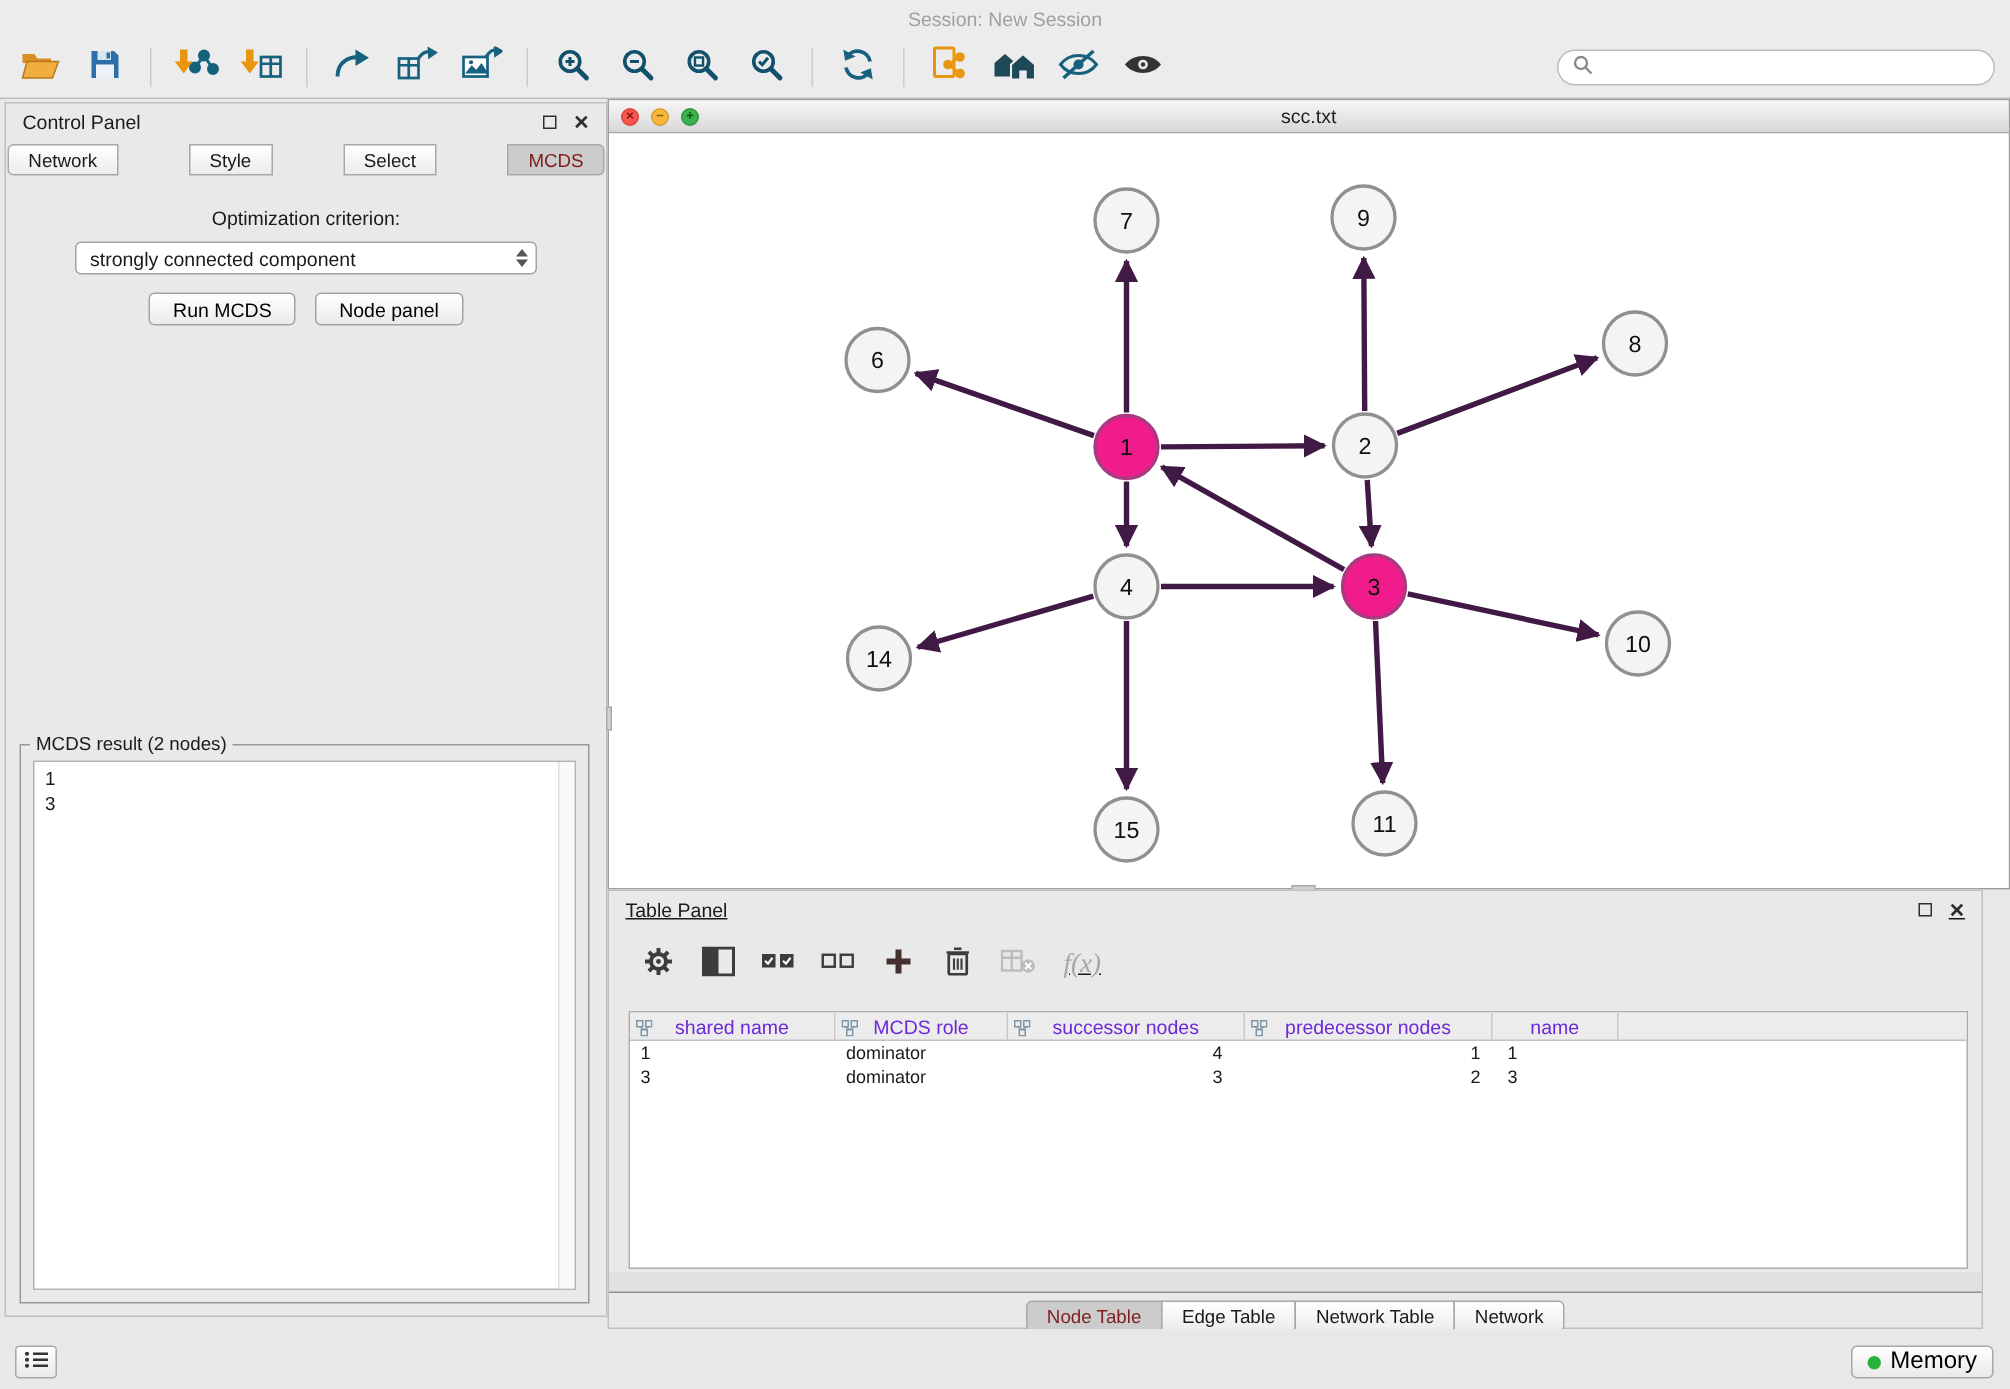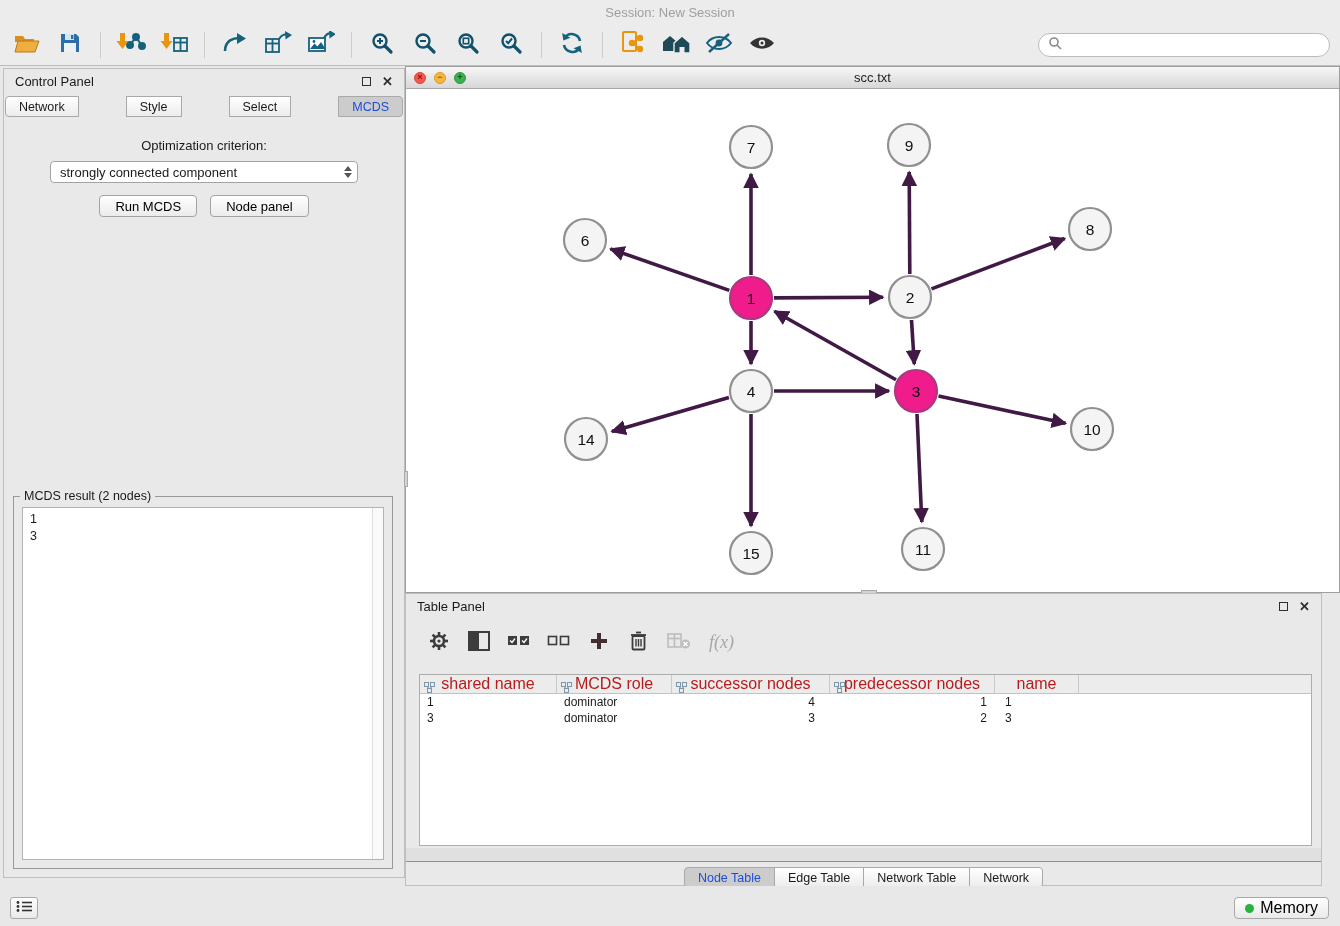--- a/index.html
+++ b/index.html
@@ -20,21 +20,21 @@
   
   .control-panel{position:absolute;left:3px;top:68px;width:402px;height:810px;background:#e9e9e9;border:1px solid #bfbfbf;}
   .panel-header{height:25px;display:flex;align-items:center;padding:0 11px;font-size:13px;}
   .win-controls{margin-left:auto;display:flex;gap:11px;align-items:center;}
   .float-icon{width:9px;height:9px;border:1.5px solid #2e2e2e;display:inline-block;}
   .close-x{font-size:13px;font-weight:bold;color:#2e2e2e;line-height:10px;}
   .cp-tabs{display:flex;justify-content:center;margin-top:2px;gap:48px;}
   .seg-tab{height:21px;padding:0 13px;background:linear-gradient(#ffffff,#ececec);border:1px solid #a9a9a9;font-size:12.5px;display:flex;align-items:center;margin-left:-1px;color:#1a1a1a;}
   .seg-tab:first-child{border-radius:4px 0 0 4px;margin-left:0;}
   .seg-tab:last-child{border-radius:0 4px 4px 0;}
-  .seg-tab.selected{background:#cccccc;color:#1d4ed8;}
+  .seg-tab.selected{background:#cccccc;color:#7f1d1d;}
   .cp-label{text-align:center;margin-top:21px;font-size:13px;}
   .cp-select{margin:8px auto 0;width:308px;height:22px;border:1px solid #a3a3a3;border-radius:4px;background:#fff;display:flex;align-items:center;padding:0 5px 0 9px;font-size:13px;}
   .stepper{margin-left:auto;display:flex;flex-direction:column;gap:2px;align-items:center;}
   .stepper .up{width:0;height:0;border-left:4px solid transparent;border-right:4px solid transparent;border-bottom:5px solid #555;}
   .stepper .down{width:0;height:0;border-left:4px solid transparent;border-right:4px solid transparent;border-top:5px solid #555;}
   .cp-buttons{display:flex;justify-content:center;gap:13px;margin-top:12px;}
   .btn{height:22px;padding:0 15px;border:1px solid #a3a3a3;border-radius:4px;background:linear-gradient(#ffffff,#ebebeb);font-size:13px;display:flex;align-items:center;}
   .result-box{position:absolute;left:9px;right:11px;top:427px;bottom:8px;border:1px solid #999999;}
   .result-legend{position:absolute;top:-8px;left:6px;background:#e9e9e9;padding:0 4px;font-size:12.5px;}
   .result-list{position:absolute;left:8px;right:8px;top:10px;bottom:8px;background:#fff;border:1px solid #b3b3b3;padding:3px 0 3px 7px;font-size:12.5px;line-height:17px;overflow:hidden;}
@@ -48,26 +48,26 @@
   .light.red{background:#f9564d;border:1px solid #d8453d;color:#7e130c;}
   .light.yellow{background:#f6b73c;border:1px solid #d89c2b;color:#8a5d09;}
   .light.green{background:#3cb24e;border:1px solid #2f9440;color:#0d5217;}
   .nw-title{position:absolute;left:0;right:0;text-align:center;font-size:13px;color:#1d1d1d;pointer-events:none;}
   .graph-canvas{position:relative;width:933px;height:503px;background:#fff;}
   .v-handle{position:absolute;left:-2px;top:404px;width:4px;height:16px;background:#d3d3d3;border:1px solid #aaa;}
   .h-handle{position:absolute;left:455px;bottom:-2px;width:16px;height:4px;background:#d3d3d3;border:1px solid #aaa;}
   text{font-family:"Liberation Sans",sans-serif;}
 
   
-  .table-panel{position:absolute;left:405px;top:593px;width:917px;height:293px;background:#e9e9e9;border:1px solid #bfbfbf;}
+  .table-panel{position:absolute;left:405px;top:593px;width:917px;height:293px;background:#e9e9e9;border:1px solid #bfbfbf;text-decoration:underline;}
   .tp-toolbar{height:46px;display:flex;align-items:center;padding:0 19px;gap:13px;}
   .tp-tool{width:27px;height:30px;background:transparent;border:none;display:flex;align-items:center;justify-content:center;}
   .fx{font-family:"Liberation Serif",serif;font-style:italic;font-size:18px;color:#a6a6a6;margin-left:4px;}
   .tp-table{position:absolute;left:13px;right:9px;top:80px;height:172px;background:#fff;border:1px solid #adadad;overflow:hidden;}
-  .tp-colheader{display:flex;height:19px;background:#ececec;border-bottom:1px solid #c2c2c2;font-size:16px;color:#b91c1c;}
+  .tp-colheader{display:flex;height:19px;background:#ececec;border-bottom:1px solid #c2c2c2;font-size:13px;color:#6d28d9;}
   .tp-col{position:relative;border-right:1px solid #c9c9c9;display:flex;align-items:center;justify-content:center;}
   .sort-ic{position:absolute;left:4px;top:4px;}
   .c0{width:137px;}.c1{width:115px;}.c2{width:158px;}.c3{width:165px;}.c4{width:84px;}.cf{flex:1;border-right:none;}
   .tp-row{display:flex;height:16px;font-size:12px;align-items:center;}
   .tp-cell{height:16px;line-height:16px;}
   .tp-cell.c0,.tp-cell.c1{padding-left:7px;}
   .tp-cell.c2{text-align:right;padding-right:15px;}
   .tp-cell.c3{text-align:right;padding-right:8px;}
   .tp-cell.c4{padding-left:10px;}
   .tp-strip{position:absolute;left:0;right:0;top:254px;height:14px;background:#e0e0e0;border-bottom:1px solid #919191;}

